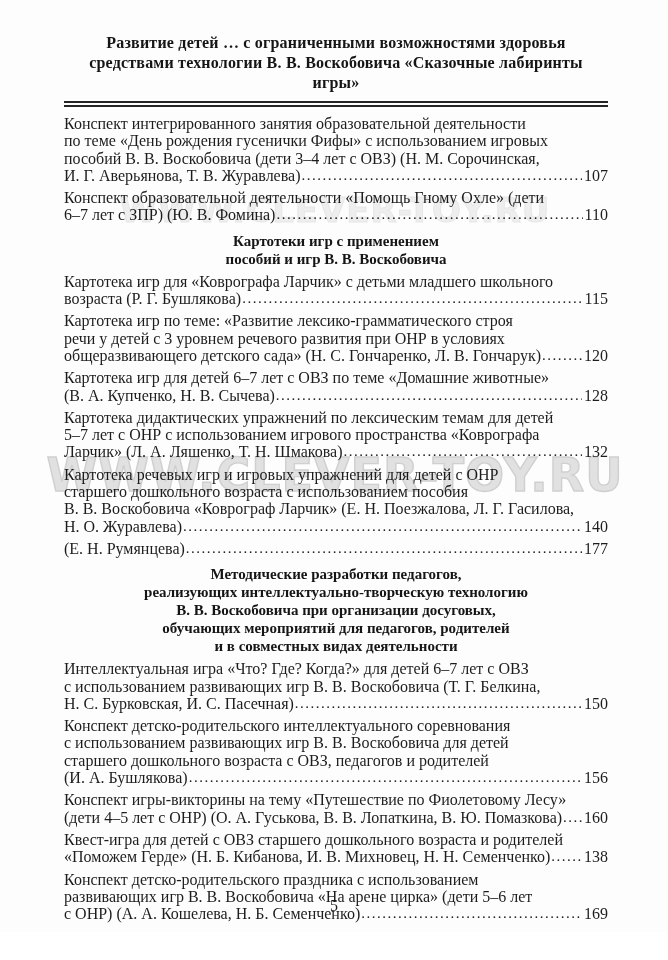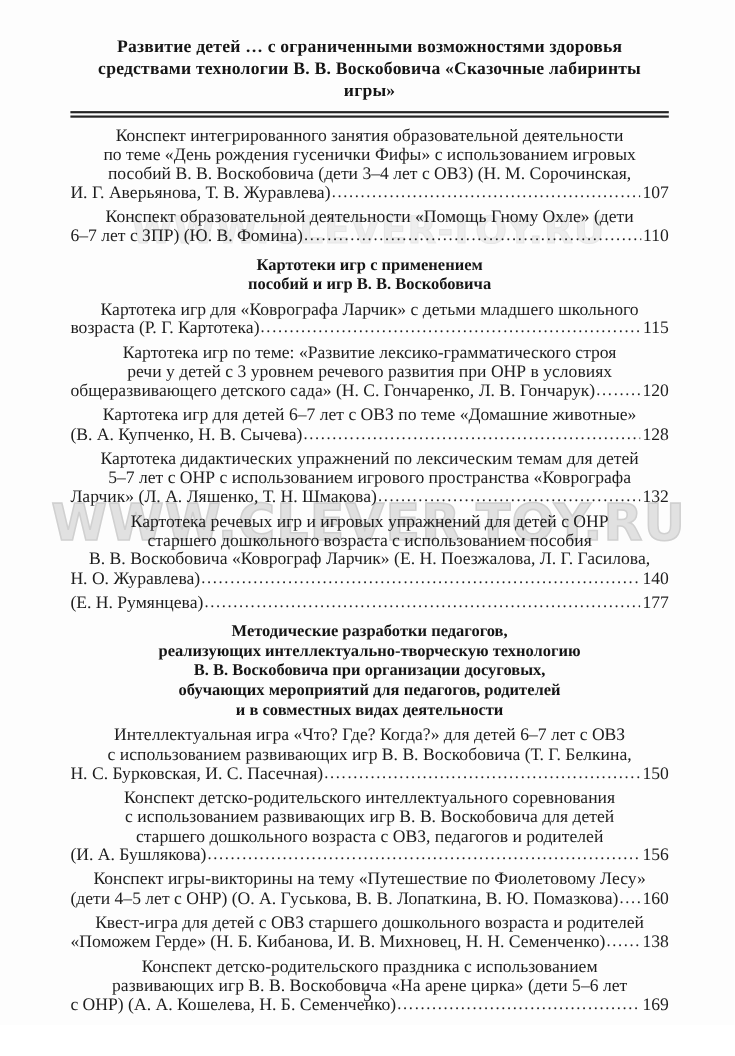--- a/index.html
+++ b/index.html
@@ -16,21 +16,21 @@
     text-align:center;font-weight:bold;
     font-size:16px;line-height:20px;letter-spacing:0.2px;color:#151515;
   }
   .rule{
     margin-top:8px;height:2px;
     border-top:2px solid #242424;
     border-bottom:2px solid #242424;
   }
   .entries{margin-top:8px;}
   .entry{font-size:16px;line-height:17.3px;margin:5px 0;}
-  .ln{white-space:nowrap;text-align:center;}
+  .ln{white-space:nowrap;}
   .ll{display:flex;align-items:center;}
   .ll .txt{white-space:nowrap;flex:0 0 auto;}
   .leader{
     flex:1 1 auto;overflow:hidden;white-space:nowrap;
     margin:0 2px 0 1px;letter-spacing:1.5px;font-size:15px;color:#1d1d1d;
   }
   .leader::after{content:"..................................................................................................................................";}
   .pg{flex:0 0 auto;}
   .sec{
     text-align:center;font-weight:bold;color:#151515;
@@ -88,21 +88,21 @@
       </div>
 
       <div class="sec">
         <div>Картотеки игр с применением</div>
         <div>пособий и игр В. В. Воскобовича</div>
       </div>
 
       <div class="entry">
         <div class="ln">Картотека игр для «Коврографа Ларчик» с детьми младшего школьного</div>
         <div class="ll">
-          <span class="txt">возраста (Р. Г. Картотека)</span>
+          <span class="txt">возраста (Р. Г. Бушлякова)</span>
           <span class="leader"></span>
           <span class="pg">115</span>
         </div>
       </div>
 
       <div class="entry">
         <div class="ln">Картотека игр по теме: «Развитие лексико-грамматического строя</div>
         <div class="ln">речи у детей с 3 уровнем речевого развития при ОНР в условиях</div>
         <div class="ll">
           <span class="txt">общеразвивающего детского сада» (Н. С. Гончаренко, Л. В. Гончарук)</span>

